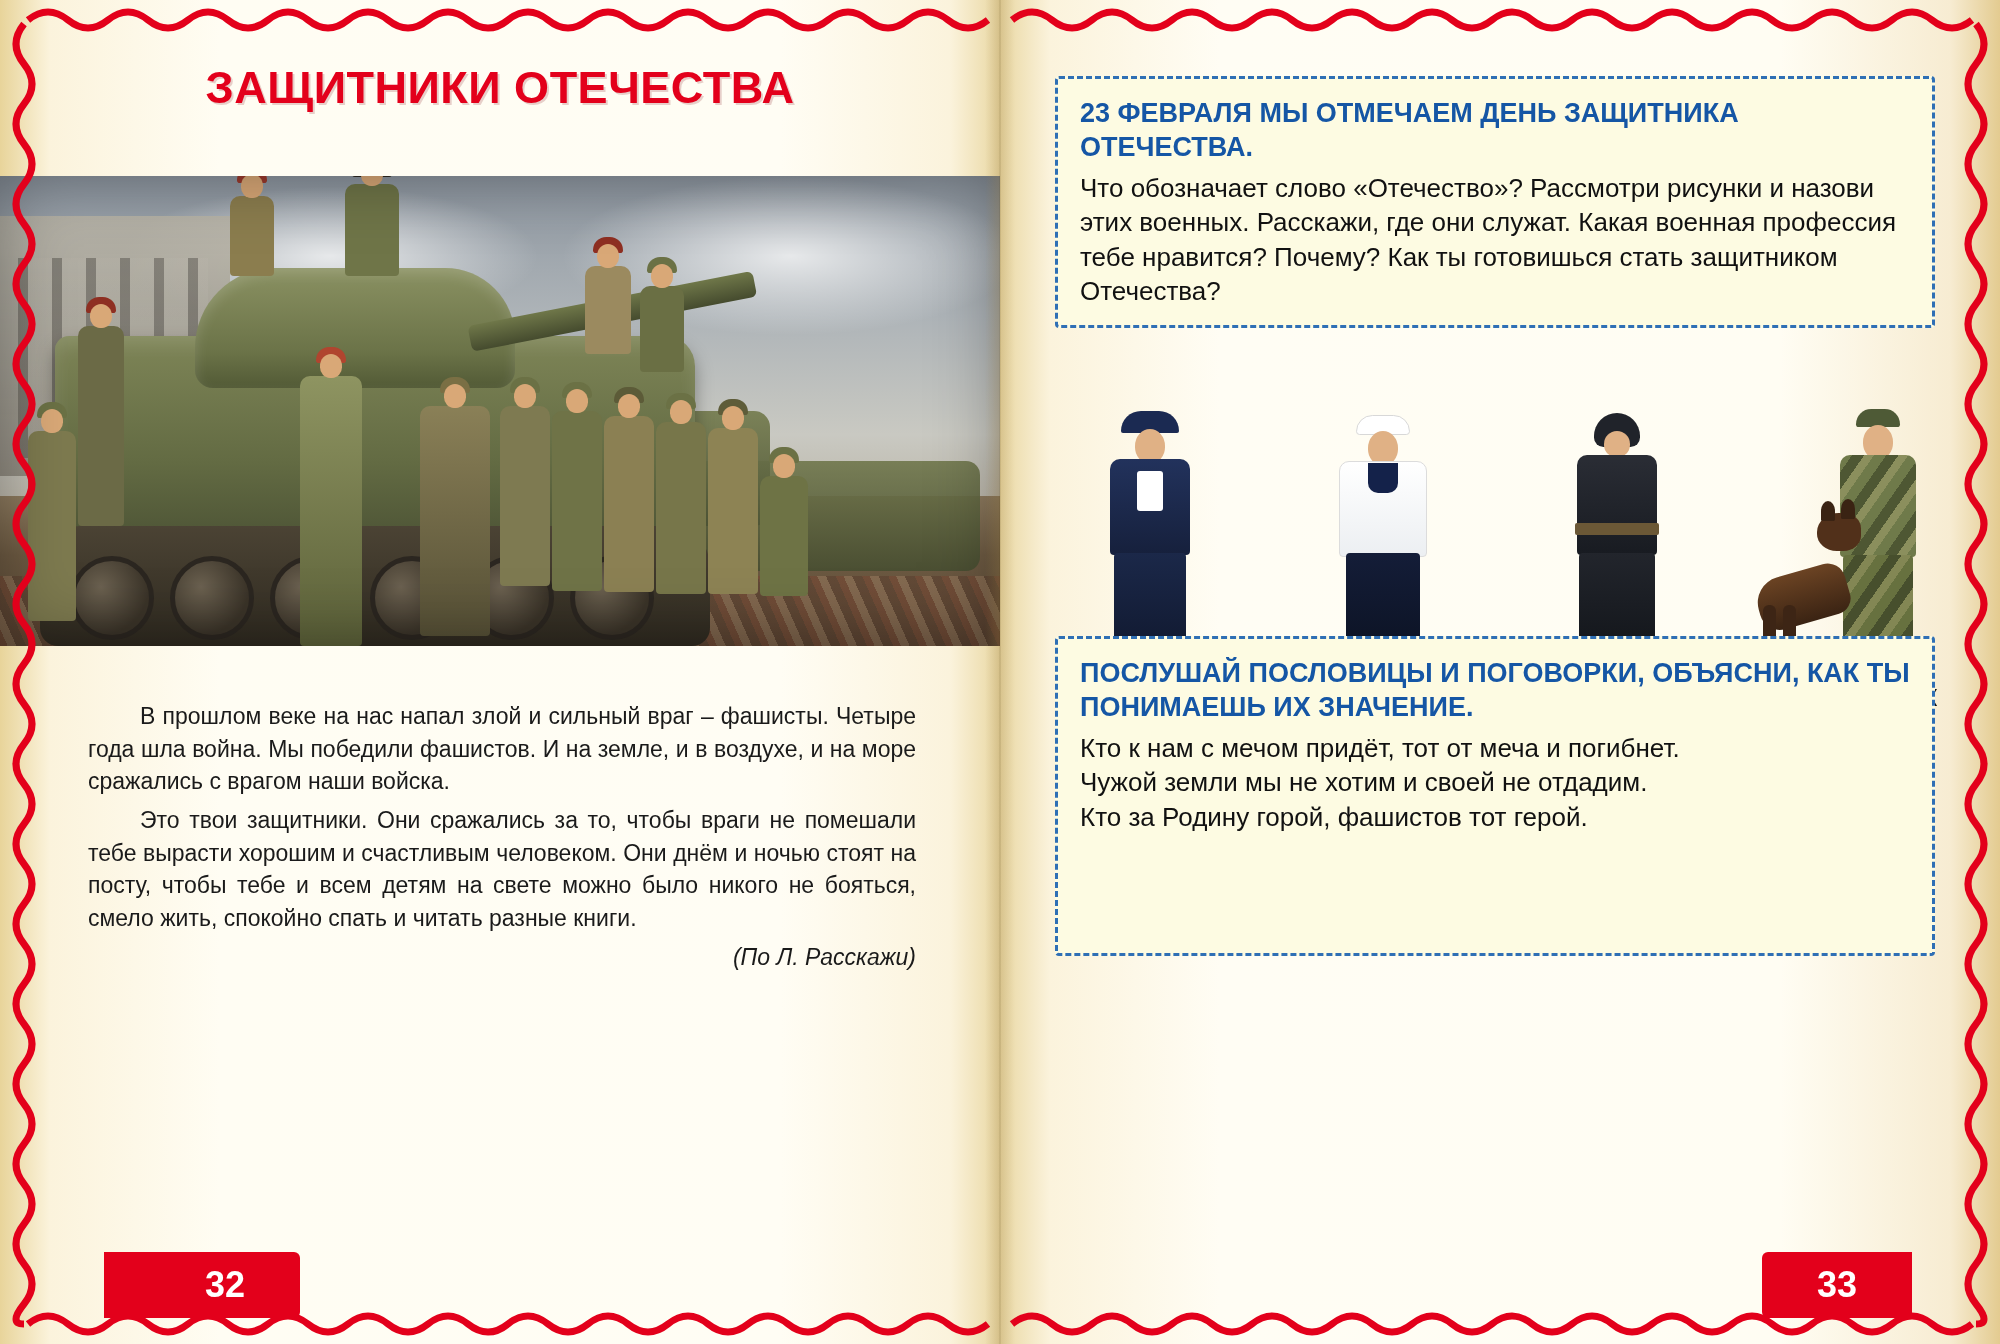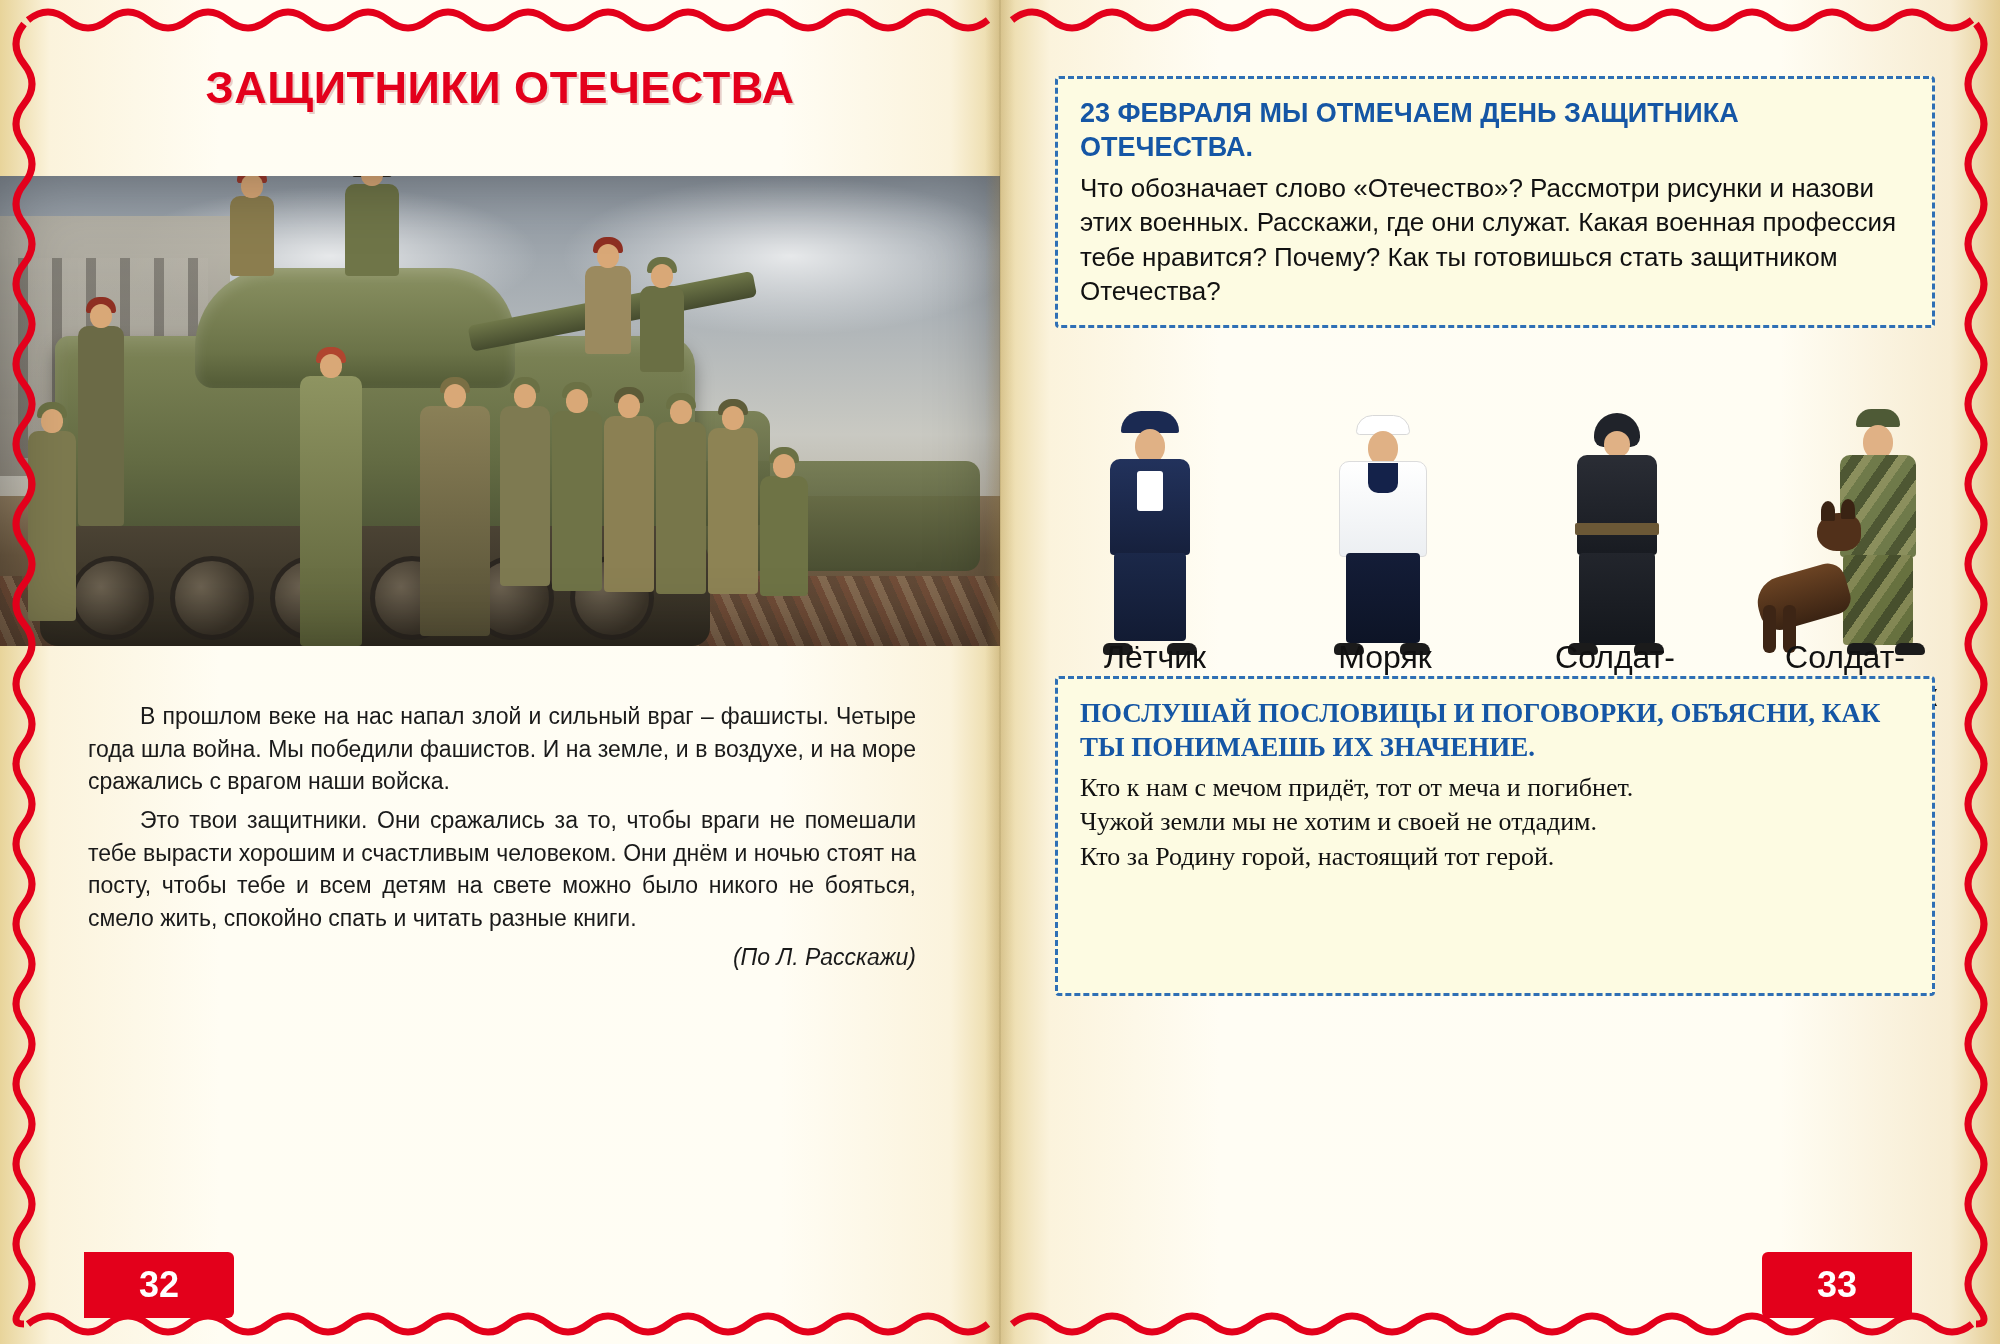--- a/index.html
+++ b/index.html
@@ -212,34 +212,34 @@
     height: 66px;
     background: #e3001b;
     color: #fff;
     font-size: 36px;
     font-weight: bold;
     display: flex;
     align-items: center;
     justify-content: center;
     z-index: 6;
   }
-  .folio.left { left: 84px; border-radius: 0 6px 6px 0; }
+  .folio.left { left: 104px; border-radius: 0 6px 6px 0; padding-left: 46px; }
   .folio.right { right: 88px; border-radius: 6px 0 0 6px; }
 
   
   .qbox {
     position: absolute;
     box-sizing: border-box;
     background: #fdfbe2;
     border: 3px dashed #2f6fb5;
     border-radius: 4px;
     padding: 18px 22px 16px 22px;
   }
   .qbox.top { left: 55px; top: 76px; width: 880px; }
-  .qbox.bottom { left: 55px; top: 676px; width: 880px; height: 320px; font-family: Liberation Serif, serif; }
+  .qbox.bottom { left: 55px; top: 636px; width: 880px; height: 320px; }
   .qbox h3 {
     margin: 0 0 6px 0;
     color: #1556a5;
     font-size: 27px;
     font-weight: bold;
     line-height: 1.25;
     text-transform: uppercase;
   }
   .qbox p {
     margin: 0;
@@ -488,20 +488,20 @@
       <div class="ulabel" style="white-space:pre-line;">Солдат-
 танкист</div>
       <div class="ulabel" style="white-space:pre-line;">Солдат-
 пограничник</div>
     </div>
 
     <div class="qbox bottom">
       <h3>ПОСЛУШАЙ ПОСЛОВИЦЫ И ПОГОВОРКИ, ОБЪЯСНИ, КАК ТЫ ПОНИМАЕШЬ ИХ ЗНАЧЕНИЕ.</h3>
       <p>Кто к нам с мечом придёт, тот от меча и погибнет.</p>
       <p>Чужой земли мы не хотим и своей не отдадим.</p>
-      <p>Кто за Родину горой, настоящий тот герой.</p>
+      <p>Кто за Родину горой, фашистов тот герой.</p>
     </div>
 
     <div class="folio right">33</div>
   </div>
 
   <div class="gutter"></div>
 </div>
 
 </body></html>

